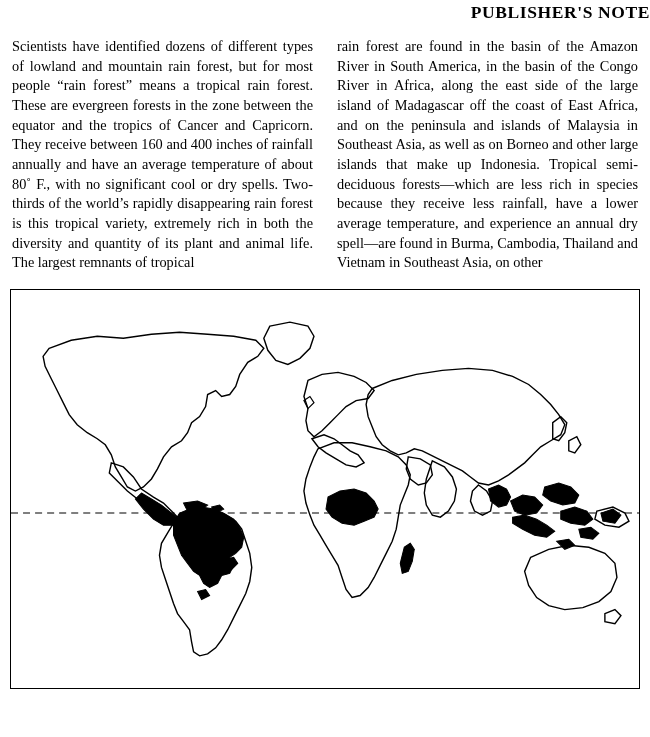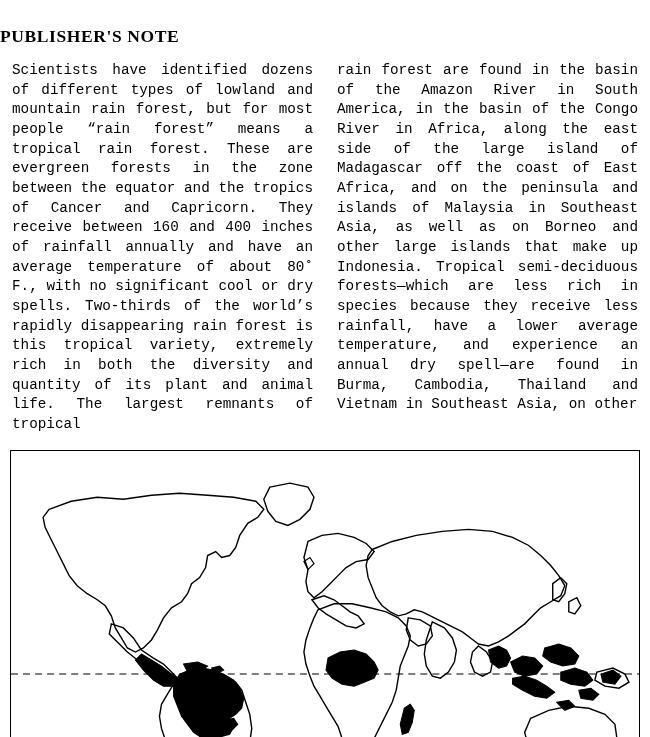--- a/index.html
+++ b/index.html
@@ -16,33 +16,32 @@
     overflow: hidden;
   }
   .page {
     width: 650px;
     height: 737px;
     position: relative;
     box-sizing: border-box;
     padding: 0;
   }
   .title {
-    text-align: left;
+    text-align: right;
     font-family: "Liberation Serif", serif;
     font-size: 17.5px;
     font-weight: bold;
     letter-spacing: 0.6px;
-    margin: 26px 0 0 0;
+    margin: 2px 0 0 0;
     padding: 0;
   }
   .columns {
     display: flex;
     gap: 24px;
     margin: 14px 12px 0 12px;
-    font-family: Liberation Mono, monospace;
   }
   .col {
     flex: 1 1 0;
     font-size: 14.3px;
     line-height: 1.375;
     text-align: justify;
     text-justify: inter-word;
     hyphens: manual;
   }
   .col p {

